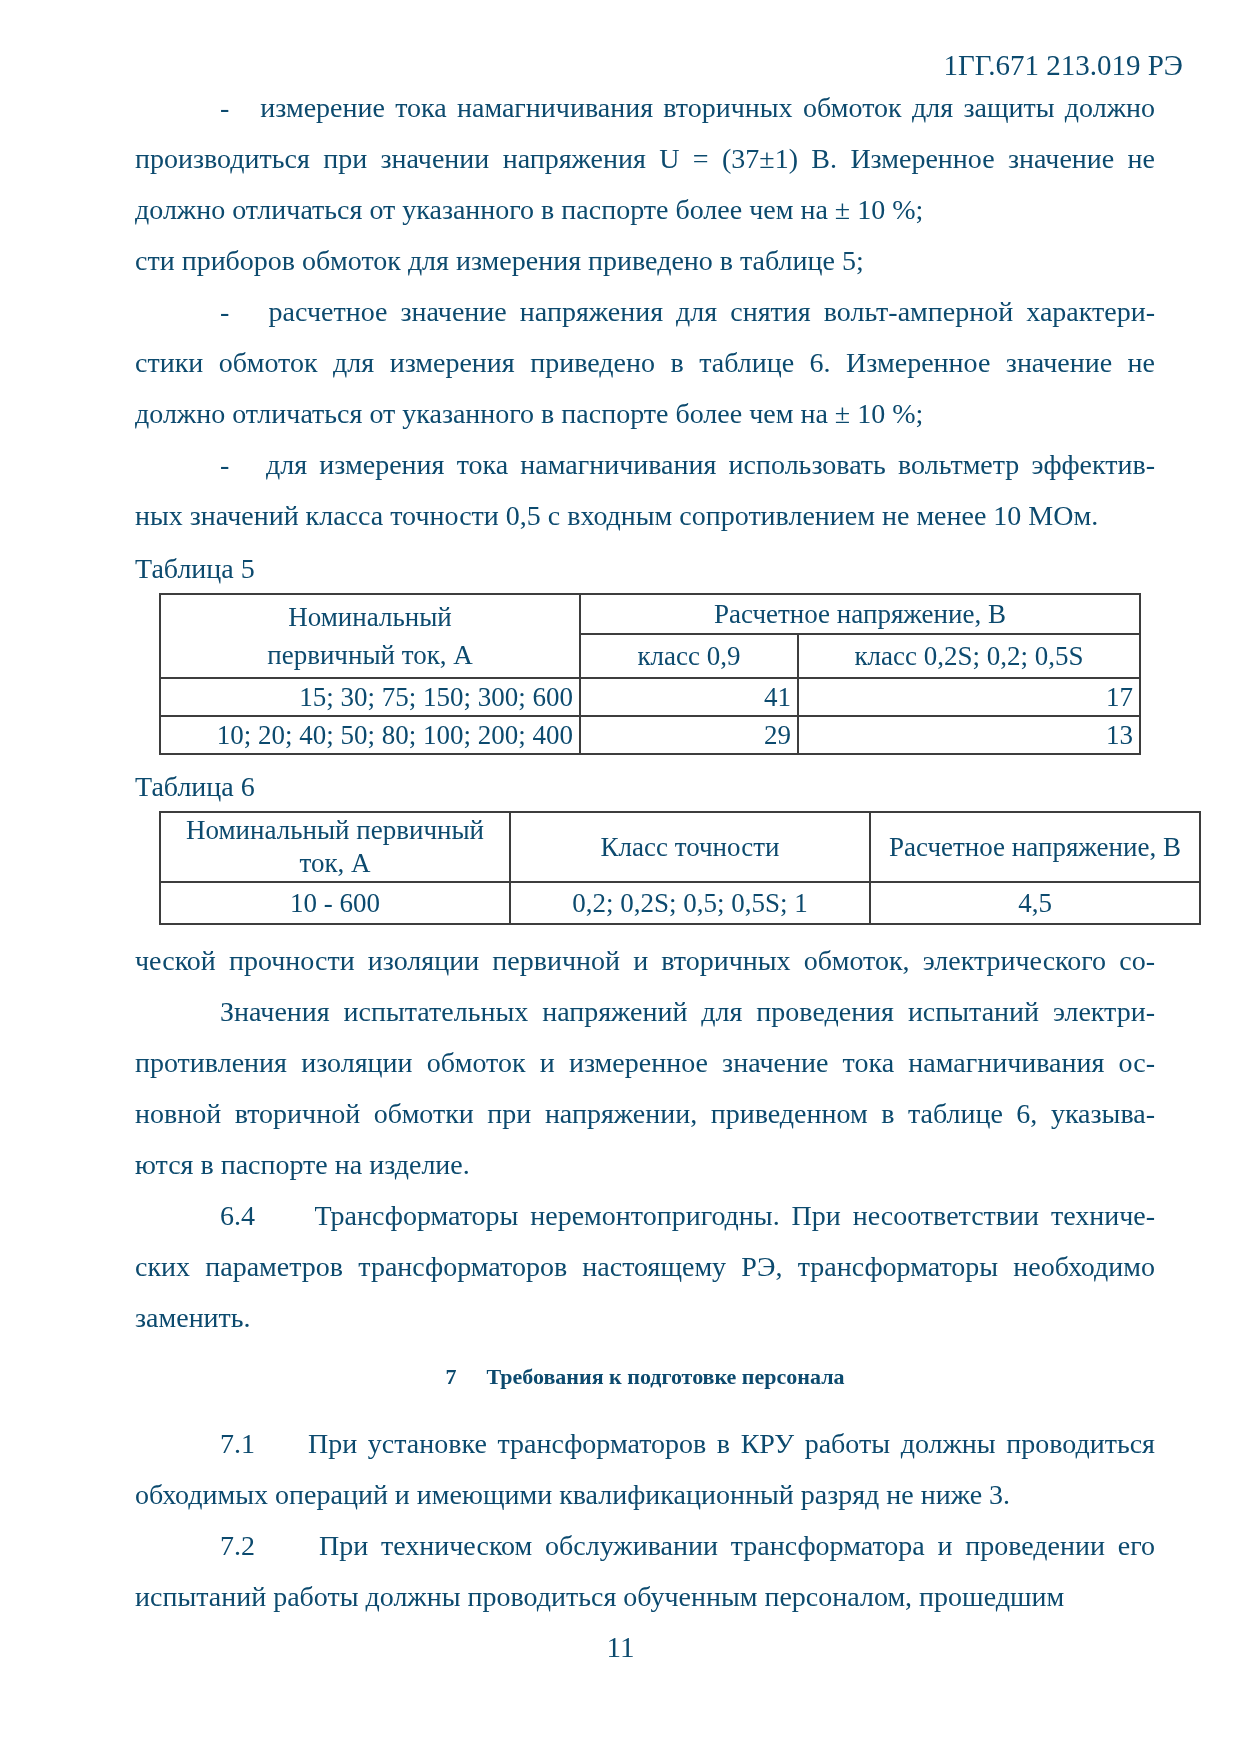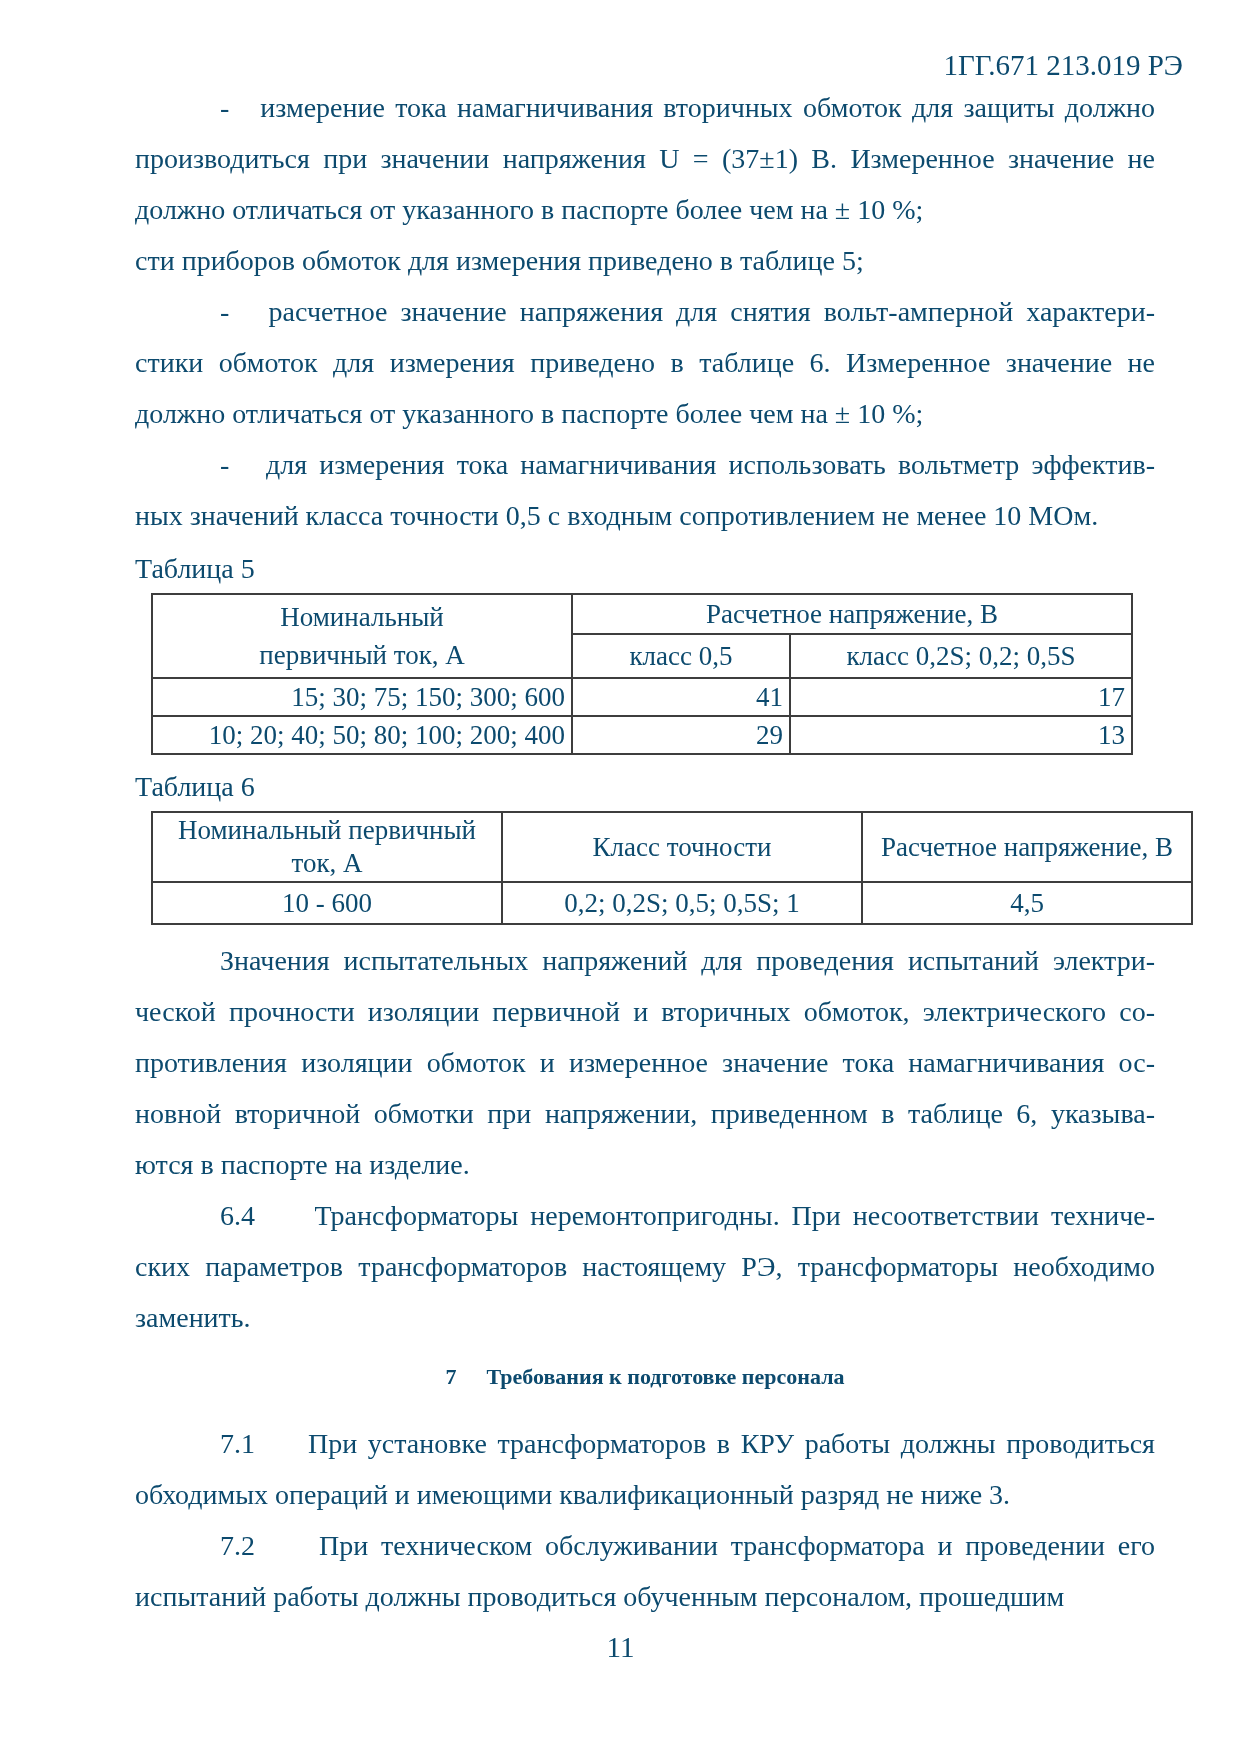--- a/index.html
+++ b/index.html
@@ -33,21 +33,21 @@
   .jl { text-align: justify; text-align-last: justify; }
   .nl { text-align: left; }
   .ind { text-indent: 85px; }
   .tbl-label {
     line-height: 44px;
     margin-top: 6px;
   }
   table.tbl {
     border-collapse: collapse;
     table-layout: fixed;
-    margin-left: 16px;
+    margin-left: 24px;
     margin-top: 2px;
   }
   table.tbl td {
     border: 2px solid #3d3d3d;
     text-align: center;
     vertical-align: middle;
     font-size: 27px;
     line-height: 33px;
     padding: 1px 6px;
     overflow: hidden;
@@ -118,21 +118,21 @@
       </colgroup>
       <tbody>
         <tr class="r1">
           <td rowspan="2" class="c-merged">
             <div>Номинальный</div>
             <div>первичный ток, А</div>
           </td>
           <td colspan="2">Расчетное напряжение, В</td>
         </tr>
         <tr class="r2">
-          <td>класс 0,5</td>
+          <td>класс 0,9</td>
           <td>класс 0,2S; 0,2; 0,5S</td>
         </tr>
         <tr class="rd">
           <td>15; 30; 75; 150; 300; 600</td>
           <td>41</td>
           <td>17</td>
         </tr>
         <tr class="rd">
           <td>10; 20; 40; 50; 80; 100; 200; 400</td>
           <td>29</td>
@@ -157,22 +157,22 @@
         </tr>
         <tr class="rd">
           <td>10 - 600</td>
           <td>0,2; 0,2S; 0,5; 0,5S; 1</td>
           <td>4,5</td>
         </tr>
       </tbody>
     </table>
 
     <div class="para p5-top">
+      <div class="line jl">ческой прочности изоляции первичной и вторичных обмоток, электрического со-</div>
       <div class="line jl ind">Значения испытательных напряжений для проведения испытаний электри-</div>
-      <div class="line jl">ческой прочности изоляции первичной и вторичных обмоток, электрического со-</div>
       <div class="line jl">противления изоляции обмоток и измеренное значение тока намагничивания ос-</div>
       <div class="line jl">новной вторичной обмотки при напряжении, приведенном в таблице 6, указыва-</div>
       <div class="line nl">ются в паспорте на изделие.</div>
     </div>
 
     <div class="para">
       <div class="line jl ind">6.4&nbsp;&nbsp;&nbsp;&nbsp;&nbsp;Трансформаторы неремонтопригодны. При несоответствии техниче-</div>
       <div class="line jl">ских параметров трансформаторов настоящему РЭ, трансформаторы необходимо</div>
       <div class="line nl">заменить.</div>
     </div>

